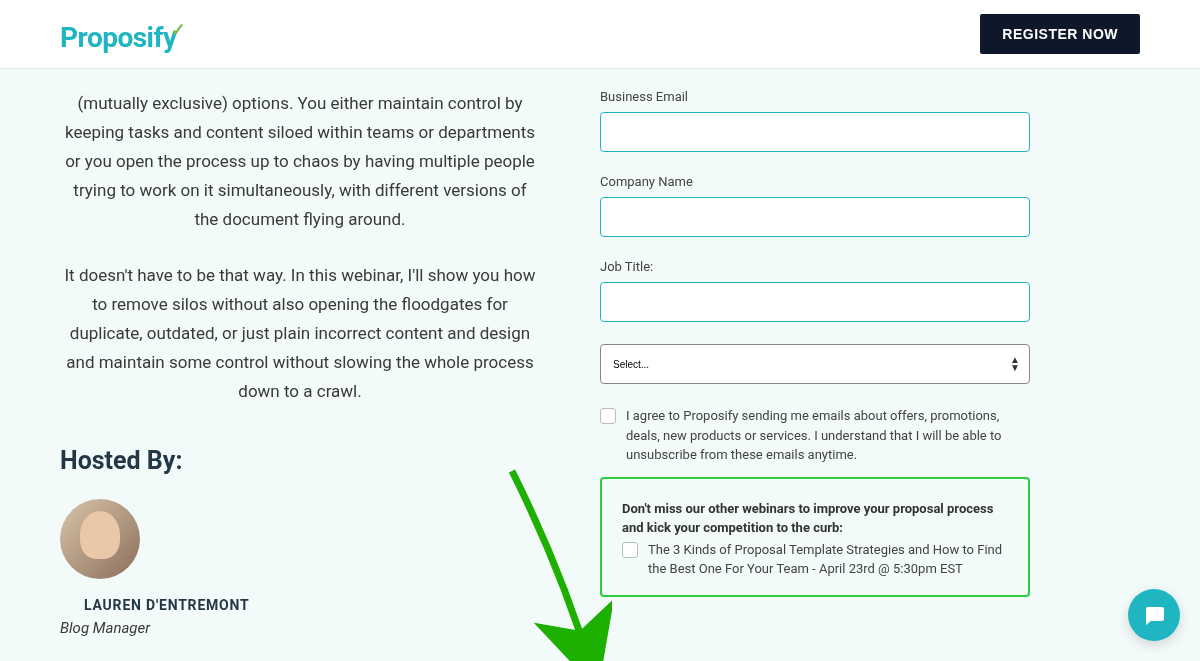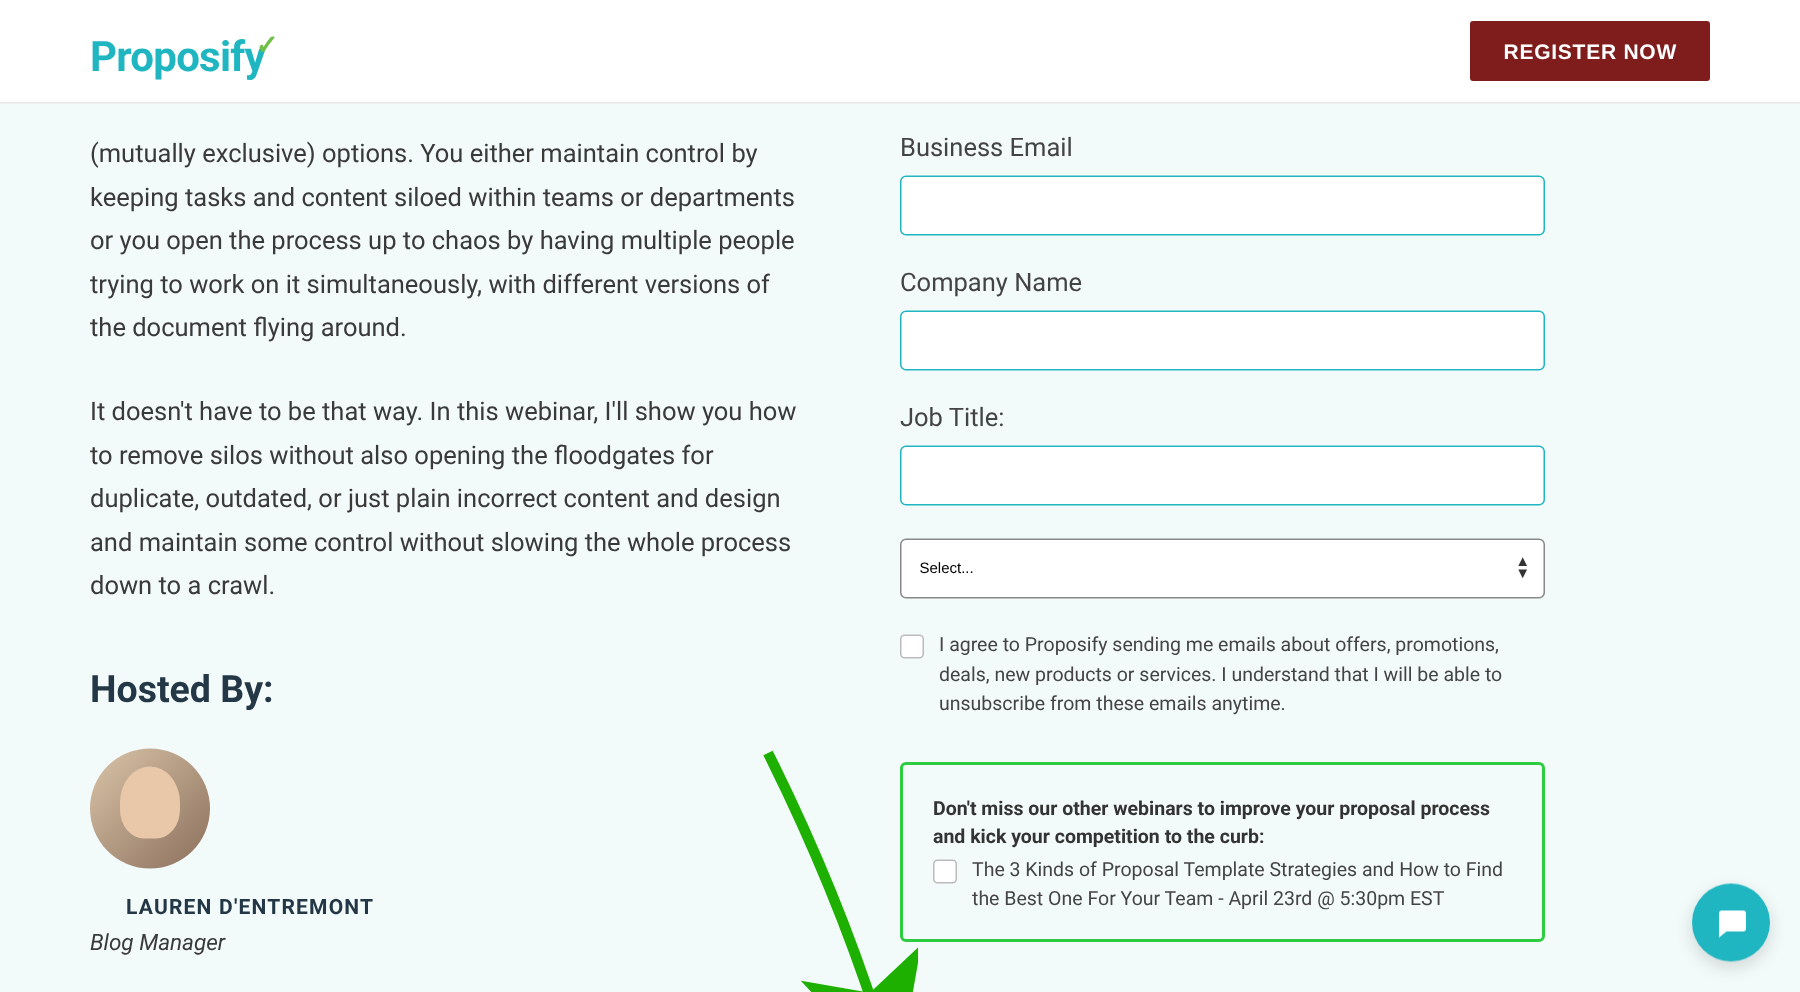--- a/index.html
+++ b/index.html
@@ -1,38 +1,38 @@
 <!DOCTYPE html>
 <html><head>
 <meta charset="utf-8">
 <style>
 * { margin: 0; padding: 0; box-sizing: border-box; }
 body { font-family: -apple-system, BlinkMacSystemFont, 'Segoe UI', Roboto, sans-serif; background: #f3fbfa; color: #1a1a1a; }
 .header { background: #fff; border-bottom: 1px solid #e5e5e5; padding: 14px 0; position: relative; }
 .header-inner { max-width: 1120px; margin: 0 auto; padding: 0 20px; display: flex; justify-content: space-between; align-items: flex-end; }
 .logo { font-size: 28px; font-weight: 700; color: #1fb6c1; letter-spacing: -0.5px; display: flex; align-items: center; }
 .logo-check { color: #6fbf4a; font-size: 18px; position: relative; top: -8px; left: -6px; }
-.register-btn { background: #7f1d1d; color: #fff; border: none; padding: 12px 22px; font-size: 14px; font-weight: 700; letter-spacing: 0.5px; cursor: pointer; border-radius: 2px; }
+.register-btn { background: #0f172a; color: #fff; border: none; padding: 12px 22px; font-size: 14px; font-weight: 700; letter-spacing: 0.5px; cursor: pointer; border-radius: 2px; }
 .container { max-width: 1120px; margin: 0 auto; padding: 20px 20px 60px; display: flex; gap: 60px; }
 .left-col { flex: 1; max-width: 480px; }
 .right-col { flex: 1; max-width: 430px; position: relative; }
-.para { font-size: 17px; line-height: 1.7; color: #3a3a3a; margin-bottom: 28px; }
+.para { font-size: 17px; line-height: 1.7; color: #3a3a3a; margin-bottom: 28px; text-align: center; }
 .hosted-title { font-size: 25px; font-weight: 700; color: #233746; margin: 40px 0 24px; }
 .avatar { width: 80px; height: 80px; border-radius: 50%; background: linear-gradient(135deg, #d9c4a8 0%, #8b6f5c 100%); margin-bottom: 18px; position: relative; overflow: hidden; }
 .avatar::after { content: ""; position: absolute; top: 12px; left: 20px; width: 40px; height: 48px; background: #e8c8a8; border-radius: 50% 50% 40% 40%; }
 .host-name { font-size: 14px; font-weight: 700; letter-spacing: 0.8px; color: #233746; margin-bottom: 6px; padding-left: 24px; }
 .host-role { font-size: 15px; font-style: italic; color: #3a3a3a; margin-bottom: 32px; }
 .host-bio { font-size: 15px; line-height: 1.65; color: #3a3a3a; }
 .form-group { margin-bottom: 22px; }
-.form-label { display: block; font-size: 17px; color: #444; margin-bottom: 8px; }
+.form-label { display: block; font-size: 13px; color: #444; margin-bottom: 8px; }
 .form-input { width: 100%; padding: 10px 12px; border: 1px solid #1fb6c1; border-radius: 4px; font-size: 15px; background: #fff; height: 40px; }
 .form-select { width: 100%; padding: 10px 12px; border: 1px solid #888; border-radius: 4px; font-size: 10px; background: #fff; height: 40px; appearance: none; position: relative; }
 .select-wrap { position: relative; }
 .select-arrows { position: absolute; right: 10px; top: 50%; transform: translateY(-50%); pointer-events: none; font-size: 10px; line-height: 8px; color: #333; }
-.checkbox-row { display: flex; align-items: flex-start; gap: 10px; margin-bottom: 28px; }
+.checkbox-row { display: flex; align-items: flex-start; gap: 10px; margin-bottom: 12px; }
 .checkbox { width: 16px; height: 16px; border: 1px solid #bbb; border-radius: 3px; flex-shrink: 0; margin-top: 2px; cursor: pointer; background: #fff; }
 .checkbox-text { font-size: 13px; line-height: 1.5; color: #444; }
 .highlight-box { border: 2px solid #2ecc40; border-radius: 4px; padding: 20px 20px 16px; margin-bottom: 24px; }
 .highlight-title { font-size: 13px; font-weight: 700; color: #333; margin-bottom: 2px; line-height: 1.5; }
 .arrow-container { position: absolute; top: -18px; left: -110px; width: 120px; height: 230px; pointer-events: none; }
 .chat-bubble { position: fixed; bottom: 20px; right: 20px; width: 52px; height: 52px; border-radius: 50%; background: #1fb6c1; display: flex; align-items: center; justify-content: center; cursor: pointer; box-shadow: 0 4px 12px rgba(0,0,0,0.15); }
 .chat-icon { width: 24px; height: 24px; }
 </style>
 </head>
 <body>

